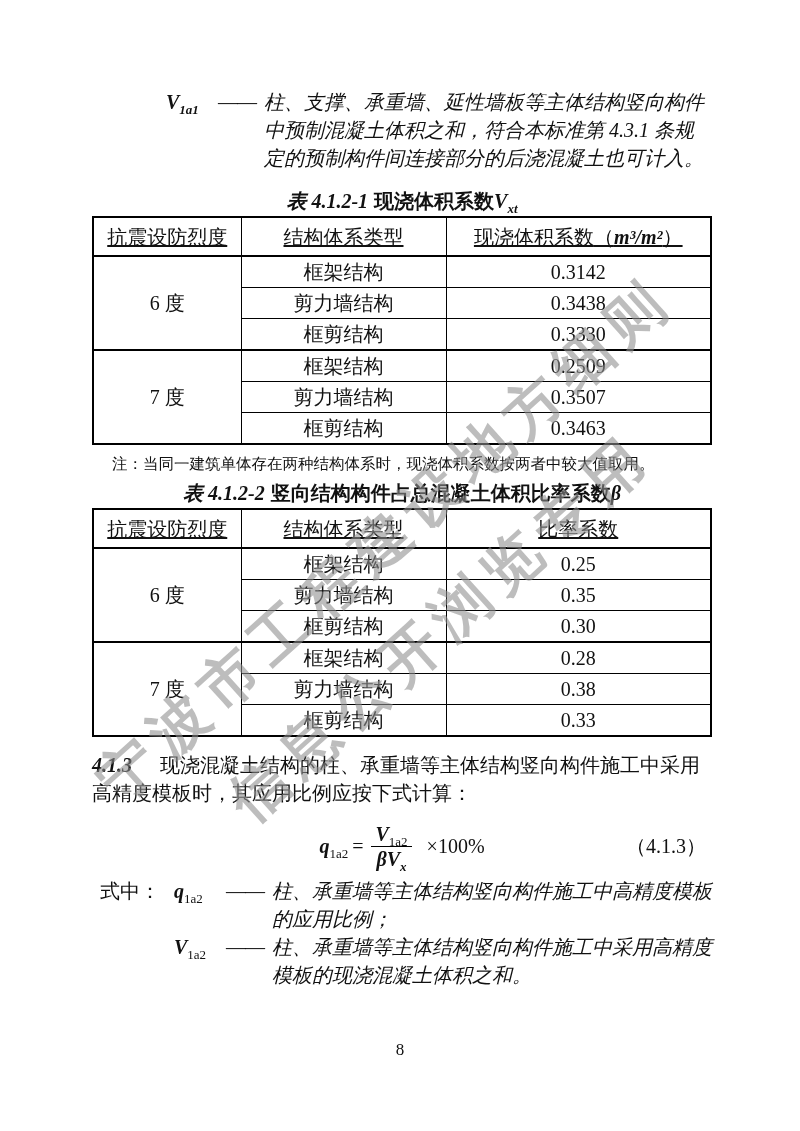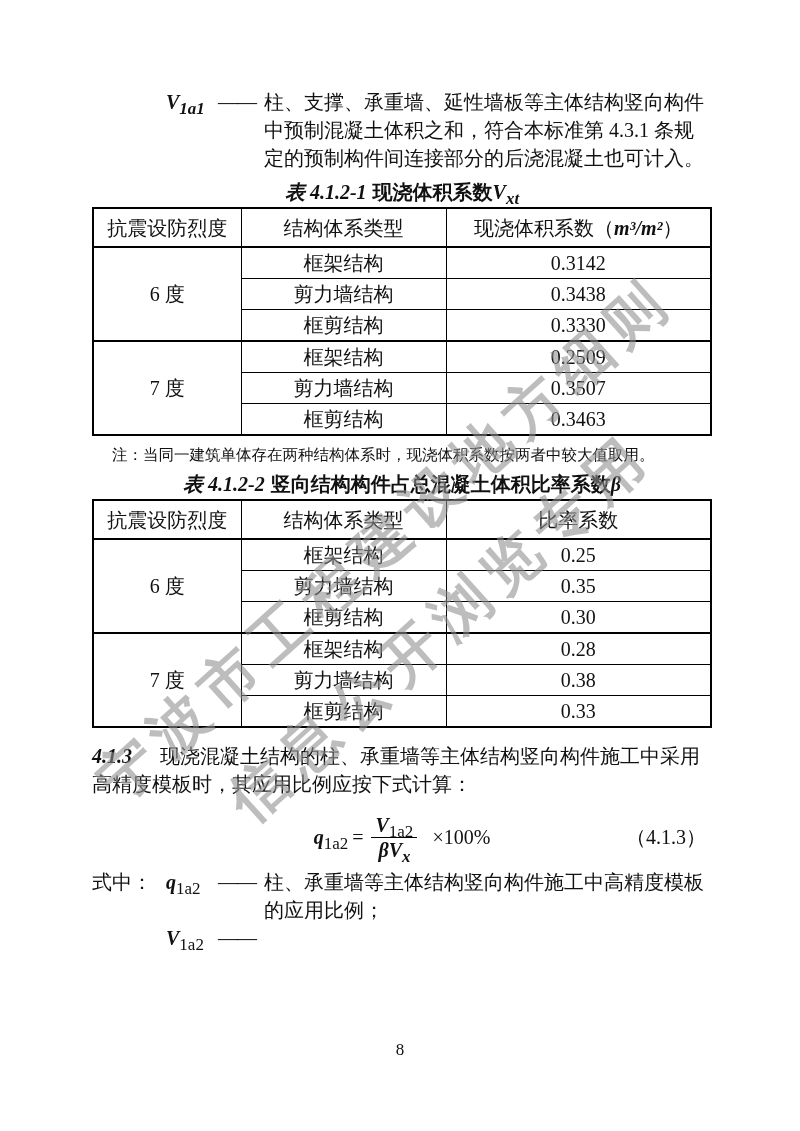--- a/index.html
+++ b/index.html
@@ -12,39 +12,39 @@
     color:#111;
     overflow:hidden;
   }
   .content{
     position:absolute;left:92px;top:88px;width:620px;
     font-size:20px;line-height:28px;
   }
   
   .carry-line{margin-left:176px;}
   .def-row{display:flex;align-items:flex-start;}
-  .def-label{width:70px;flex:none;}
+  .def-label{margin-left:8px;width:70px;flex:none;}
   .def-label.empty{visibility:hidden;}
   .def-sym{margin-left:74px;width:52px;flex:none;}
   .where-block .def-sym{margin-left:4px;}
   .def-dash{width:46px;flex:none;letter-spacing:-1px;}
-  .def-desc{width:446px;flex:none;}
+  .def-desc{width:446px;flex:none;font-style:italic;}
   .bi{font-weight:bold;font-style:italic;}
   .vbi{font-weight:bold;font-style:italic;}
-  sub{font-size:17px;line-height:0;}
-  
-  .tbl-title{text-align:center;font-weight:bold;font-size:20px;margin-top:7px;line-height:26px;}
+  sub{font-size:13px;line-height:0;}
+  
+  .tbl-title{text-align:center;font-weight:bold;font-size:20px;margin-top:16px;line-height:26px;}
   .tbl-title .bi{margin-right:6px;}
   
   table.ctable{border-collapse:collapse;width:618px;table-layout:fixed;margin-top:2px;border:2px solid #000;}
   table.ctable th,table.ctable td{
     border:1px solid #000;text-align:center;vertical-align:middle;
     font-weight:normal;font-size:20px;padding:0;
   }
-  table.ctable th{height:37px;}
+  table.ctable th{height:37px;text-decoration:underline;}
   table.ctable td{height:30px;}
   table.ctable tr.hdr th{border-bottom:2px solid #000;}
   table.ctable tr.group-sep td{border-top:2px solid #000;}
   
   .note{font-size:15.5px;line-height:20px;margin-top:9px;margin-left:20px;}
   
   .para{margin:14px 0 0 0;}
   .secnum{margin-right:28px;}
   
   .formula-row{position:relative;margin-top:8px;height:62px;display:flex;align-items:center;justify-content:center;}
@@ -197,20 +197,21 @@
       <div class="def-row">
         <span class="def-label">式中：</span>
         <span class="def-sym"><span class="vbi">q</span><sub>1a2</sub></span>
         <span class="def-dash">——</span>
         <span class="def-desc">柱、承重墙等主体结构竖向构件施工中高精度模板的应用比例；</span>
       </div>
       <div class="def-row">
         <span class="def-label empty">式中：</span>
         <span class="def-sym"><span class="vbi">V</span><sub>1a2</sub></span>
         <span class="def-dash">——</span>
+        <span class="def-desc">柱、承重墙等主体结构竖向构件施工中采用高精度模板的现浇混凝土体积之和。</span>
       </div>
     </div>
 
 
   </div>
 
   <div class="page-num">8</div>
 
 </div>
 

